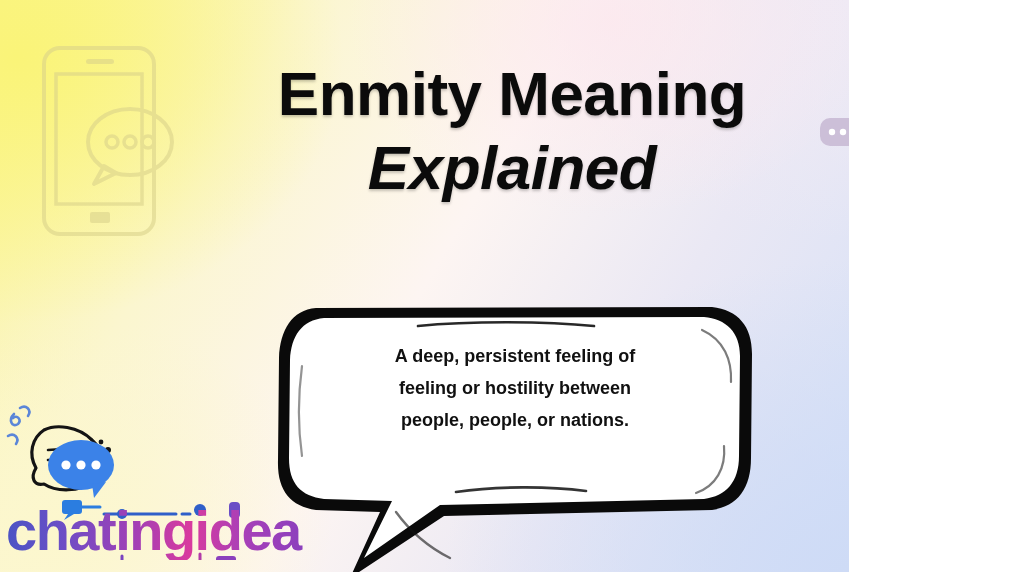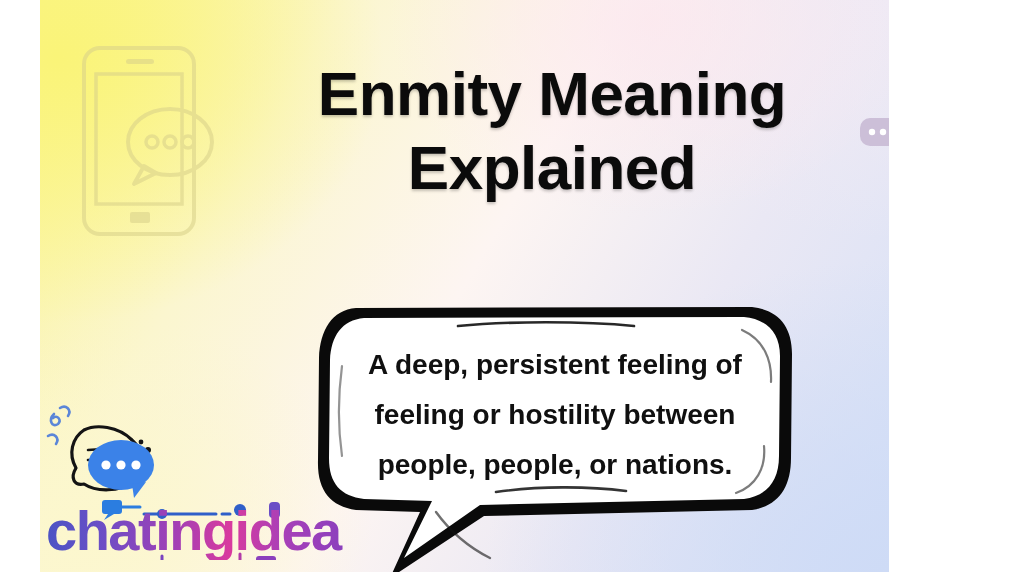--- a/index.html
+++ b/index.html
@@ -9,21 +9,20 @@
   }
   #canvas{
     position:relative;width:849px;height:572px;overflow:hidden;
     background:
       radial-gradient(ellipse 62% 75% at 2% 10%,   rgba(250,244,120,1) 0%, rgba(250,244,120,0) 62%),
       radial-gradient(ellipse 55% 62% at 6% 92%,   rgba(252,247,205,1) 0%, rgba(252,247,205,0) 60%),
       radial-gradient(ellipse 50% 55% at 72% 4%,   rgba(252,232,238,.85) 0%, rgba(252,232,238,0) 62%),
       radial-gradient(ellipse 70% 80% at 100% 100%,rgba(206,219,246,1) 0%, rgba(206,219,246,0) 68%),
       radial-gradient(ellipse 60% 70% at 100% 0%,  rgba(239,234,245,1) 0%, rgba(239,234,245,0) 60%),
       linear-gradient(120deg,#faf48f 0%,#fbf6cf 26%,#fdf5f2 50%,#eae8f4 72%,#d5e0f7 100%);
-    margin-left: 40px;
   }
 
   
   .deco-phone-left{position:absolute;left:38px;top:42px;width:140px;height:198px;opacity:.55;}
   .deco-phone-left svg{width:100%;height:100%;display:block;}
 
   
   .deco-phone-right{position:absolute;left:818px;top:42px;width:206px;height:238px;}
   .deco-phone-right svg{width:100%;height:100%;display:block;}
 
@@ -36,32 +35,32 @@
     position:absolute;left:0;top:62px;width:1024px;
     text-align:center;pointer-events:none;
   }
   .title-line{
     font-family:"Liberation Sans", sans-serif;
     font-weight:bold;font-size:62px;line-height:1.03;
     color:#0b0b0b;letter-spacing:-0.5px;
     text-shadow:0 2px 3px rgba(0,0,0,.22);
     margin:0;
   }
-  .title-line.second{margin-top:10px;}
+  .title-line.second{margin-top:10px;font-style:italic;}
 
   
   .bubble{
     position:absolute;left:272px;top:296px;width:486px;height:286px;
   }
   .bubble svg{position:absolute;left:0;top:0;width:100%;height:100%;display:block;}
   .bubble-text{
     position:absolute;left:46px;top:44px;width:394px;
     text-align:center;
     font-family:"Liberation Sans", sans-serif;
-    font-weight:bold;font-size:28px;line-height:1.78;
+    font-weight:bold;font-size:18px;line-height:1.78;
     color:#101010;
   }
 
   
   .logo{position:absolute;left:4px;top:392px;width:312px;height:168px;}
   .logo svg{width:100%;height:100%;display:block;}
   .logo-word{
     font-family:"Liberation Sans", sans-serif;
     font-weight:bold;font-size:56px;letter-spacing:-1.5px;
   }

